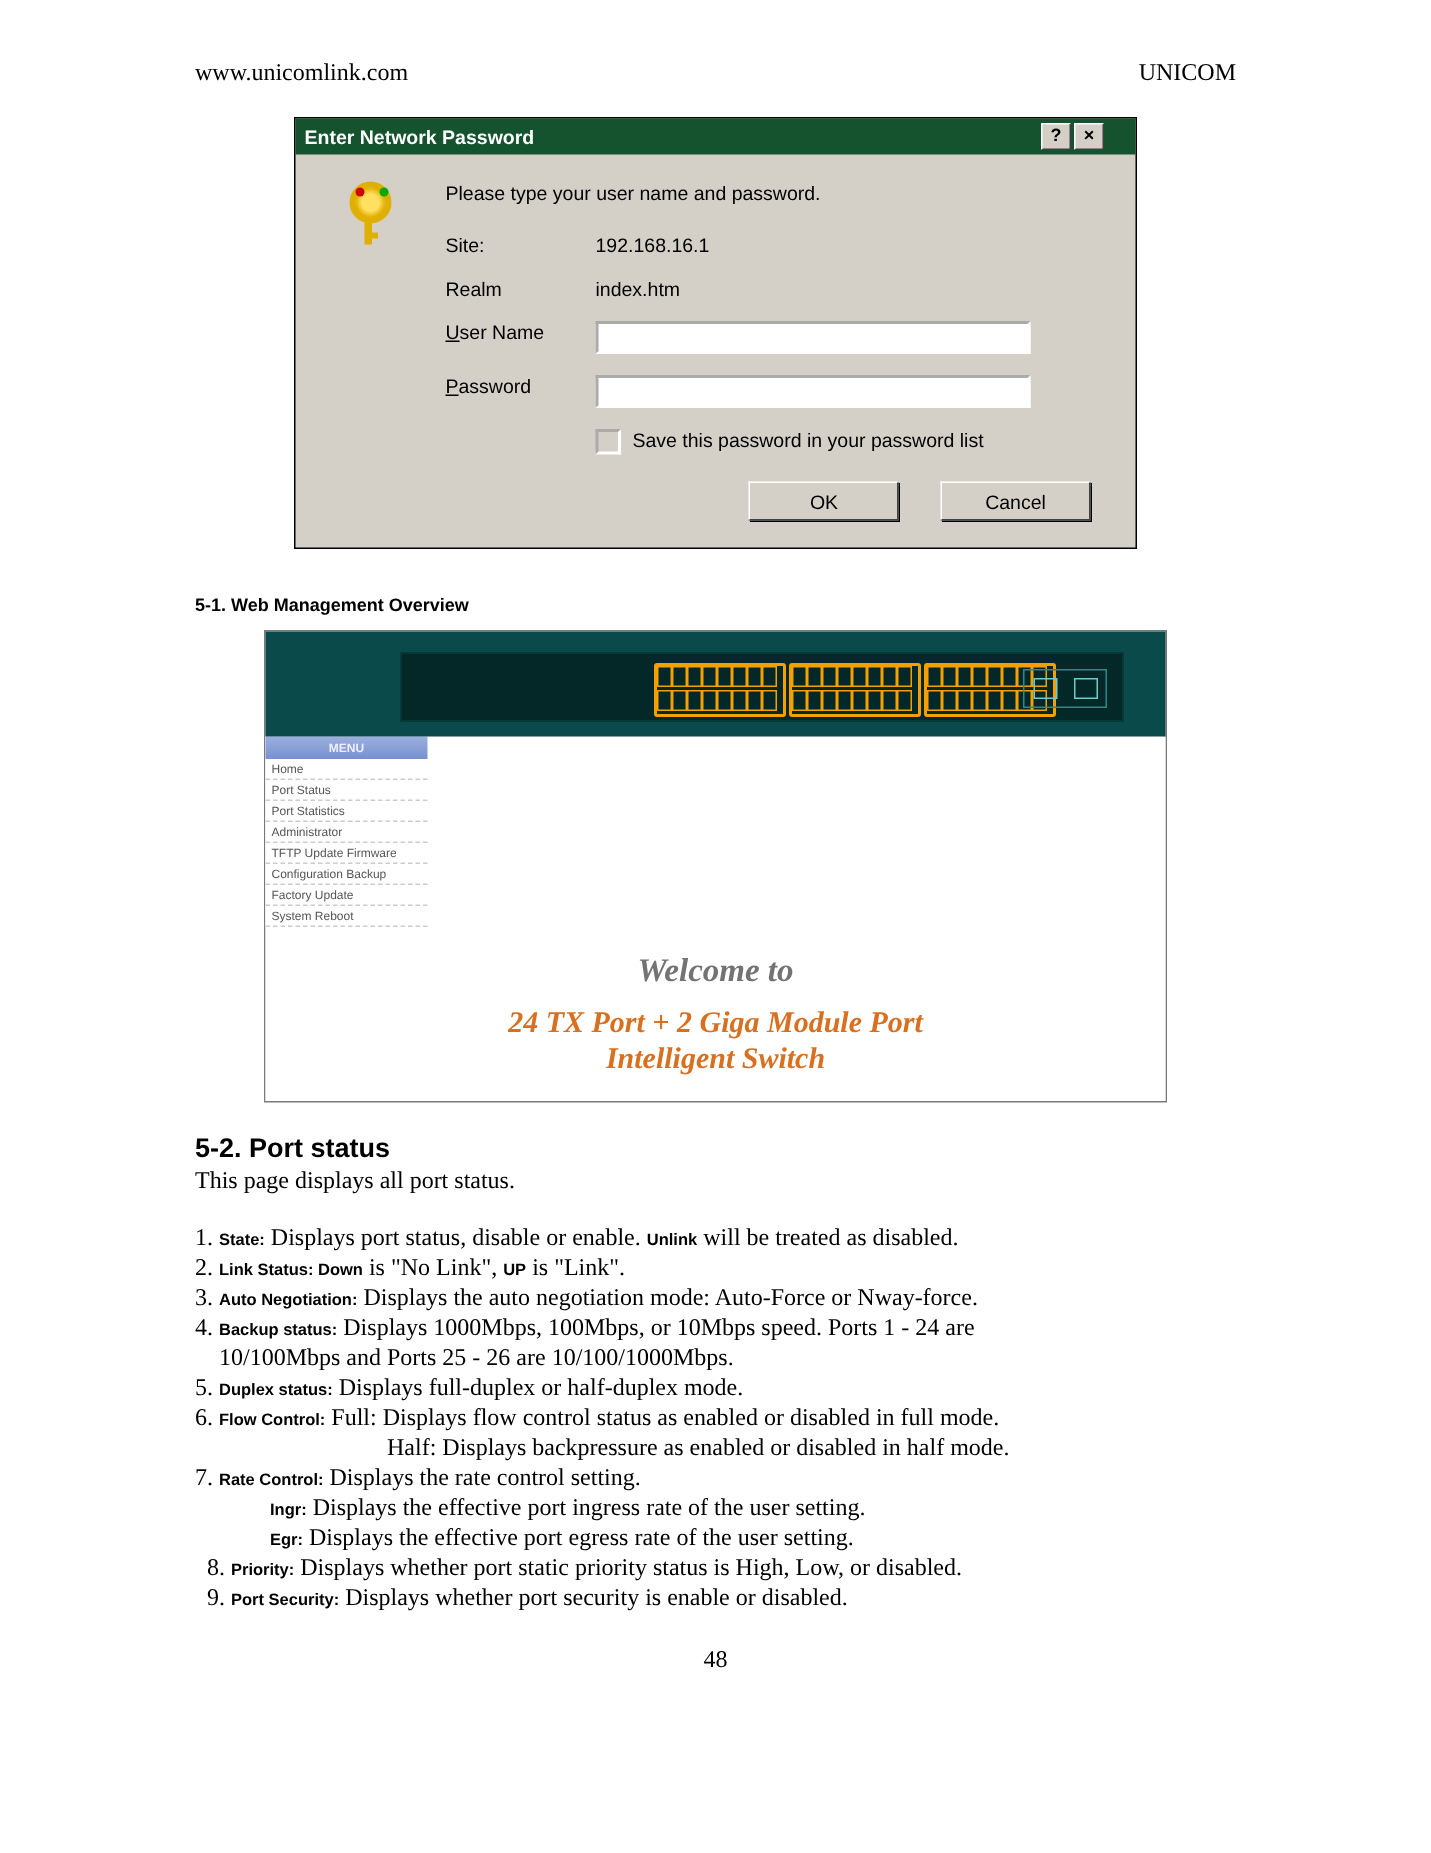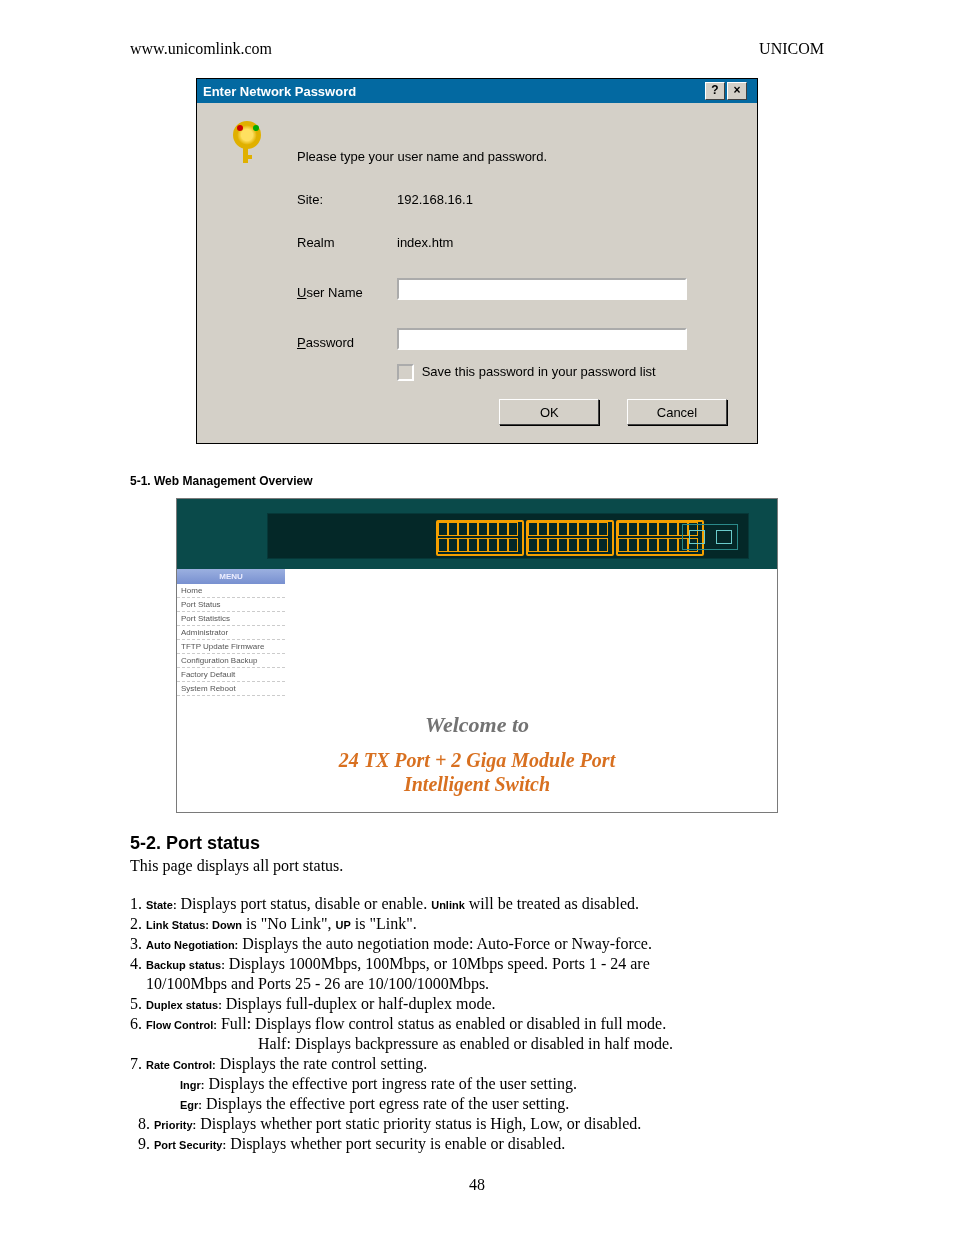--- a/index.html
+++ b/index.html
@@ -17,24 +17,24 @@
   }
   .dialog {
     width: 560px;
     margin: 0 auto 30px;
     border: 1px solid #000;
     background: #d4d0c8;
     font-family: "Tahoma", sans-serif;
     font-size: 13px;
   }
   .dialog-titlebar {
-    background: #0369a1;
+    background: #14532d;
     color: #fff;
     font-weight: bold;
-    padding: 3px 10px 3px 6px;
+    padding: 3px 21px 3px 6px;
     display: flex;
     align-items: center;
   }
   .dialog-titlebar-title { flex: 1; }
   .dialog-titlebar-btn {
     width: 18px;
     height: 16px;
     background: #d4d0c8;
     color: #000;
     border: 1px solid #fff;
@@ -45,23 +45,22 @@
     font-weight: bold;
     text-align: center;
     line-height: 14px;
     font-family: Arial, sans-serif;
   }
   .dialog-body {
     padding: 18px 30px 18px 30px;
   }
   .dialog-row {
     display: flex;
-    align-items: flex-end;
+    align-items: flex-start;
     margin-bottom: 14px;
-    margin-top: 28px;
   }
   .dialog-icon-col {
     width: 70px;
     vertical-align: top;
   }
   .key-icon {
     width: 32px;
     height: 40px;
     position: relative;
     margin-left: 4px;
@@ -401,21 +400,21 @@
   <div class="mgmt-body">
     <div class="mgmt-menu">
       <div class="mgmt-menu-title">MENU</div>
       <div id="menu-items">
           <div class="mgmt-menu-item">Home</div>
           <div class="mgmt-menu-item">Port Status</div>
           <div class="mgmt-menu-item">Port Statistics</div>
           <div class="mgmt-menu-item">Administrator</div>
           <div class="mgmt-menu-item">TFTP Update Firmware</div>
           <div class="mgmt-menu-item">Configuration Backup</div>
-          <div class="mgmt-menu-item">Factory Default</div>
+          <div class="mgmt-menu-item">Factory Update</div>
           <div class="mgmt-menu-item">System Reboot</div>
         </div>
     </div>
     <div class="mgmt-main">
       <div class="mgmt-welcome">Welcome to</div>
       <div class="mgmt-product">
         <span>24 TX Port + 2 Giga Module Port</span><br>
         <span>Intelligent Switch</span>
       </div>
     </div>

